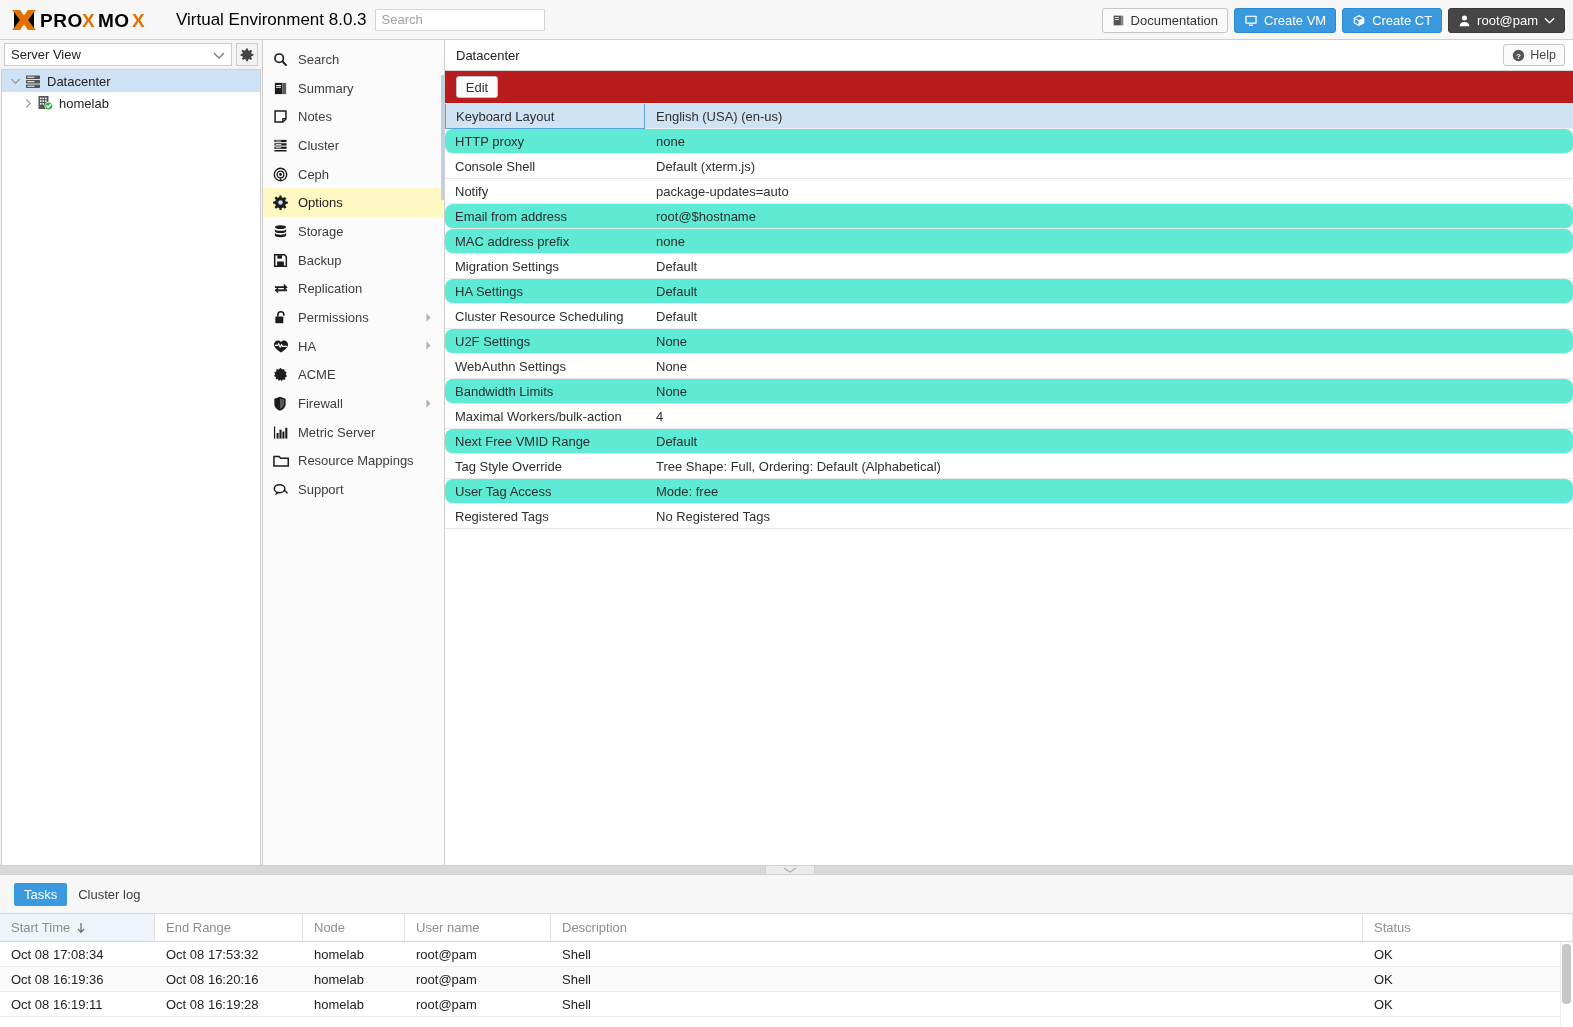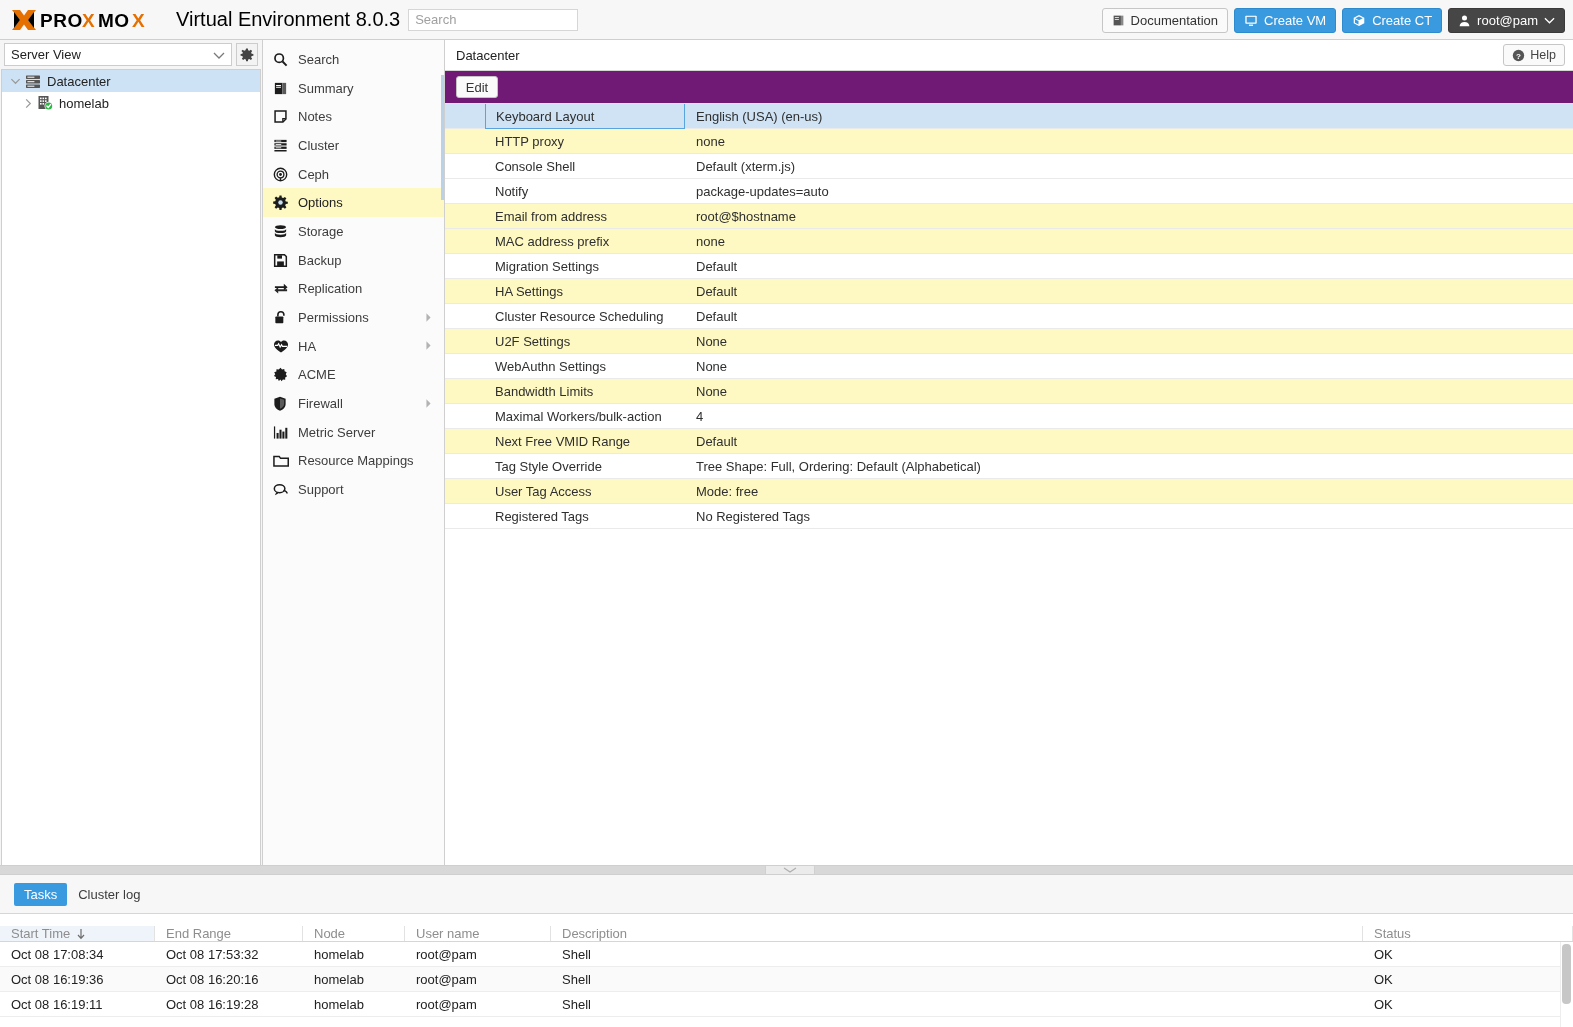--- a/index.html
+++ b/index.html
@@ -19,21 +19,21 @@
     background: #f7f7f7;
     border-bottom: 1px solid #cfcfcf;
     display: flex;
     align-items: center;
     padding: 0 8px 0 10px;
     position: relative;
   }
   .logo-wrap { display: flex; align-items: center; gap: 8px; }
   .logo-svg { display:block; }
   .brand-text {
-    font-size: 20px; color: #000; margin-left: 6px; white-space: nowrap;
+    font-size: 17px; color: #000; margin-left: 6px; white-space: nowrap;
   }
   #global-search {
     margin-left: 8px;
     width: 170px; height: 22px;
     border: 1px solid #d6d6d6;
     background: #fff;
     font-size: 13px;
     padding: 0 6px;
     color: #444;
     font-family: "Liberation Sans", sans-serif;
@@ -173,21 +173,21 @@
   #helpbtn {
     position: absolute; right: 8px; top: 4px;
     height: 22px; display: inline-flex; align-items: center; gap: 5px;
     padding: 0 8px;
     border: 1px solid #c6c6c6; border-radius: 3px;
     background: #fafafa; color: #444; font-size: 12.5px;
     cursor: pointer;
   }
   #toolbar {
     height: 33px;
-    background: #701a75;
+    background: #b91c1c;
     display: flex; align-items: center;
     padding-left: 11px;
     border-bottom: 1px solid #e4e4e4;
   }
   #editbtn {
     height: 22px; min-width: 42px;
     border: 1px solid #c4c4c4; border-radius: 3px;
     background: #fafafa; color: #333;
     font-size: 13px; cursor: pointer;
     font-family: "Liberation Sans", sans-serif;
@@ -197,23 +197,22 @@
     overflow: hidden;
     background: #fff;
   }
   .orow {
     height: 25px;
     display: flex; align-items: stretch;
     border-bottom: 1px solid #eaeaea;
     font-size: 13px;
     color: #2f2f2f;
     cursor: pointer;
-    padding-left: 40px;
-  }
-  .orow.odd { background: #fef9c3; }
+  }
+  .orow.odd { background: #5eead4; border-radius: 8px; }
   .orow.selected { background: #cfe3f5; }
   .okey {
     width: 200px;
     display: flex; align-items: center;
     padding-left: 10px;
     flex: 0 0 200px;
   }
   .orow.selected .okey {
     border: 1px solid #5aa4dd;
     background: #cfe3f5;
@@ -270,21 +269,20 @@
     border-top: 1px solid #d6d6d6;
     overflow: hidden;
     position: relative;
   }
   .thead {
     display: flex; height: 28px;
     background: #fff;
     border-bottom: 1px solid #d6d6d6;
     font-size: 13px;
     color: #8e8e8e;
-    align-items: flex-end;
   }
   .th {
     display: flex; align-items: center;
     padding-left: 11px;
     border-right: 1px solid #e2e2e2;
     cursor: pointer;
     position: relative;
   }
   .th.sorted { background: #eef4fa; }
   .trow {

